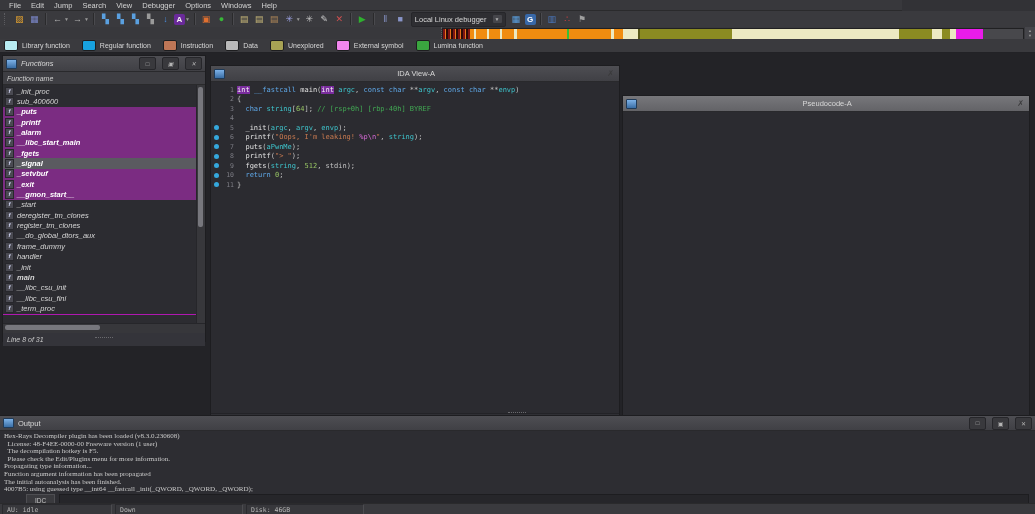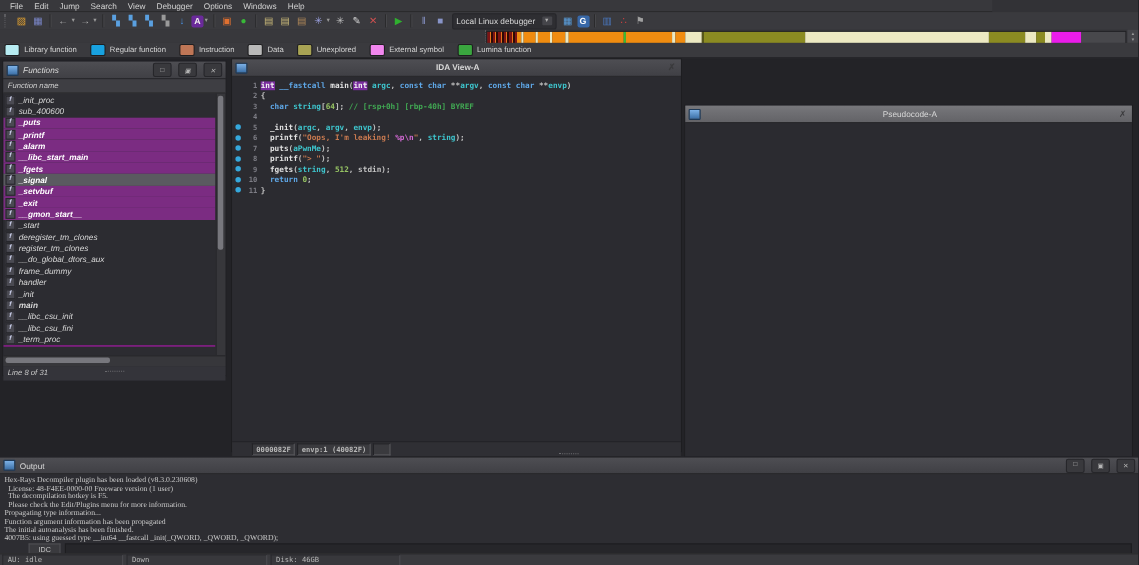--- a/index.html
+++ b/index.html
@@ -95,21 +95,21 @@
   
   .output{position:absolute;left:0;top:415px;width:1035px;height:88px;background:#2d2d32;border-top:1px solid #1d1d20;box-sizing:border-box;}
   .outlines{height:61px;padding:2px 0 0 4px;overflow:hidden;}
   .outline{font-family:Liberation Serif, serif;font-size:7px;line-height:7.6px;color:#cacaca;white-space:pre;}
   .idcrow{height:12px;display:flex;align-items:center;padding:0 6px 0 26px;gap:4px;}
   .idctab{height:10px;display:flex;align-items:center;padding:0 8px;background:#3a3a3e;
           border:1px solid #4e4e52;border-bottom-color:#232327;font-size:6.5px;color:#c4c4c4;}
   .idcinput{flex:1;height:9px;background:#26262a;border:1px solid #1d1d20;}
   
   .statusbar{position:absolute;left:0;top:503px;width:1035px;height:11px;background:#3a3a3e;
-             border-top:1px solid #2a2a2c;display:flex;align-items:center;gap:3px;padding-left:2px;box-sizing:border-box;}
+             border-top:1px solid #2a2a2c;display:flex;gap:3px;padding-left:2px;box-sizing:border-box;}
   .sb-box{height:9px;display:flex;align-items:center;padding:0 4px;background:#38383c;
           border:1px solid #2a2a2e;border-bottom-color:#4c4c50;border-right-color:#4c4c50;}
   .sb-box span{font-size:6.5px;color:#b8b8b8;font-family:"DejaVu Sans Mono",monospace;white-space:pre;}
   .sb-box.w1{width:100px;} .sb-box.w2{width:118px;} .sb-box.w3{width:108px;}
   .hgrip{position:absolute;width:18px;height:2px;border-top:1px dotted #6a6a6e;}
 </style>
 </head>
 <body>
 
 <div class="screen">
@@ -349,21 +349,21 @@
       </div>
       <div class="hscroll">
         <div class="hthumb"></div>
       </div>
       <div class="fn-status">
         <span>Line 8 of 31</span>
       </div>
     </div>
 
 
-    <div class="panel" style="left:210px;top:0;width:410px;height:358px;font-weight:bold;">
+    <div class="panel" style="left:210px;top:12px;width:410px;height:358px;">
       <div class="ptitle">
         <span class="winicon"></span>
         <span class="t center">IDA View-A</span>
         <span class="pin">✗</span>
       </div>
       <div class="codearea" id="code" style="padding-top:3px;">
           <div class="cline">
             <span class="cbp"></span>
             <span class="clnum">1</span>
             <span class="ctext"><span class="tk-hl">int</span><span class="tk-p"> </span><span class="tk-kw">__fastcall</span><span class="tk-p"> </span><span class="tk-fn">main</span><span class="tk-p">(</span><span class="tk-hl">int</span><span class="tk-p"> </span><span class="tk-var">argc</span><span class="tk-p">, </span><span class="tk-kw">const</span><span class="tk-p"> </span><span class="tk-kw">char</span><span class="tk-p"> **</span><span class="tk-var">argv</span><span class="tk-p">, </span><span class="tk-kw">const</span><span class="tk-p"> </span><span class="tk-kw">char</span><span class="tk-p"> **</span><span class="tk-var">envp</span><span class="tk-p">)</span></span>

